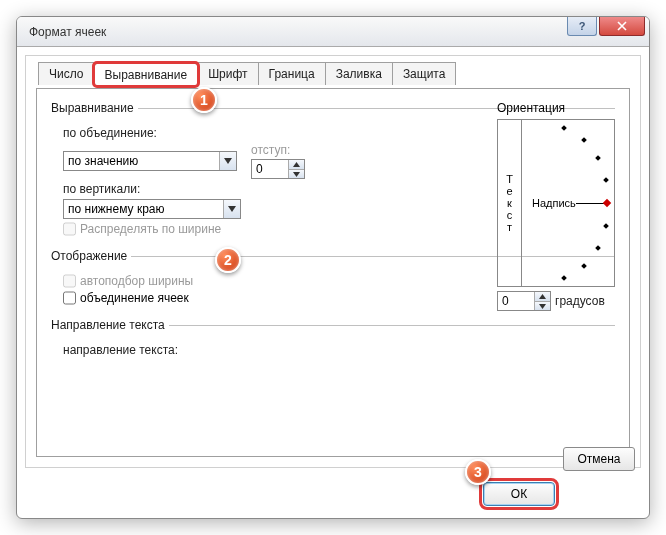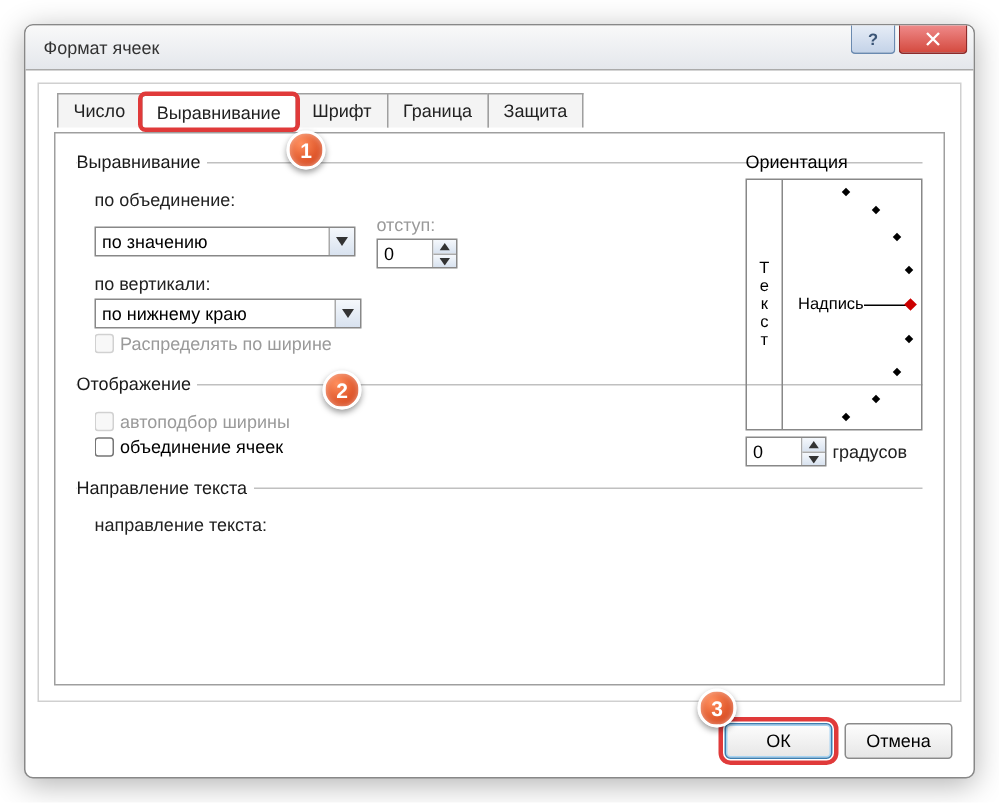--- a/index.html
+++ b/index.html
@@ -209,21 +209,21 @@
   }
   .btn {
     min-width: 72px;
     height: 24px;
     border: 1px solid #8a8a8a;
     background: linear-gradient(to bottom,#fdfdfd,#e6e6e6);
     border-radius: 3px;
     font-size: 12px;
     display: flex; align-items: center; justify-content: center;
   }
-  .btn.focus { border: 1px solid #3c7fb1; box-shadow: inset 0 0 0 1px #a6d3f2; }
+  .btn.focus { border: 1px solid #3c7fb1; box-shadow: inset 0 0 0 1px #a6d3f2; margin-top: 35px; }
   .btn.hl { outline: 3px solid #e03a3a; outline-offset: 1px; border-radius: 4px; }
   .badge {
     position: absolute;
     width: 26px; height: 26px;
     border-radius: 50%;
     background: radial-gradient(circle at 35% 30%, #ff8e5c, #d94a1f 70%);
     border: 2px solid #fff;
     box-shadow: 0 2px 4px rgba(0,0,0,0.4), inset 0 0 4px rgba(255,255,255,0.5);
     color: #fff;
     font-weight: bold;
@@ -253,20 +253,21 @@
       </div>
     </div>
   </div>
 
   <div class="content">
     <div class="tabs">
       <div class="tab">Число</div>
       <div class="tab active hl">Выравнивание</div>
       <div class="tab">Шрифт</div>
       <div class="tab">Граница</div>
+      <div class="tab">Заливка</div>
       <div class="tab">Защита</div>
     </div>
 
     <div class="panel">
 
       <fieldset>
         <legend>Выравнивание</legend>
         <div class="row">
             <span class="lbl">по объединение:</span>
           </div>

